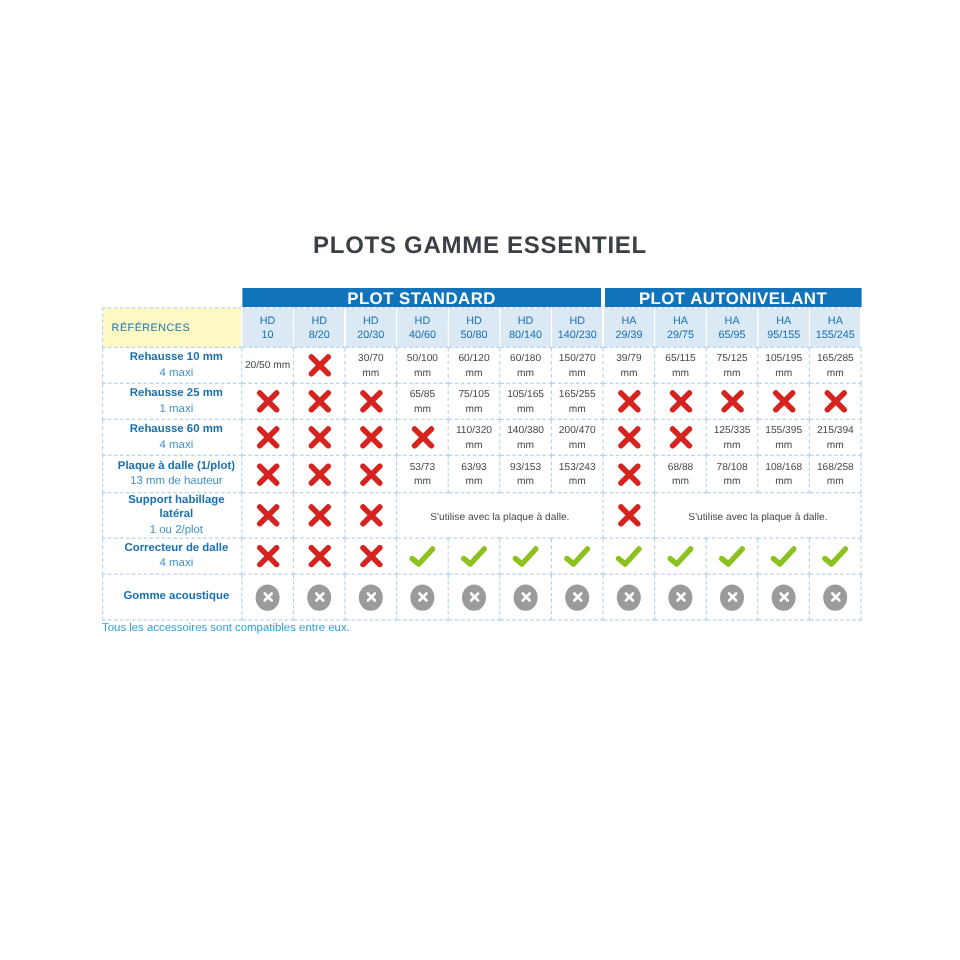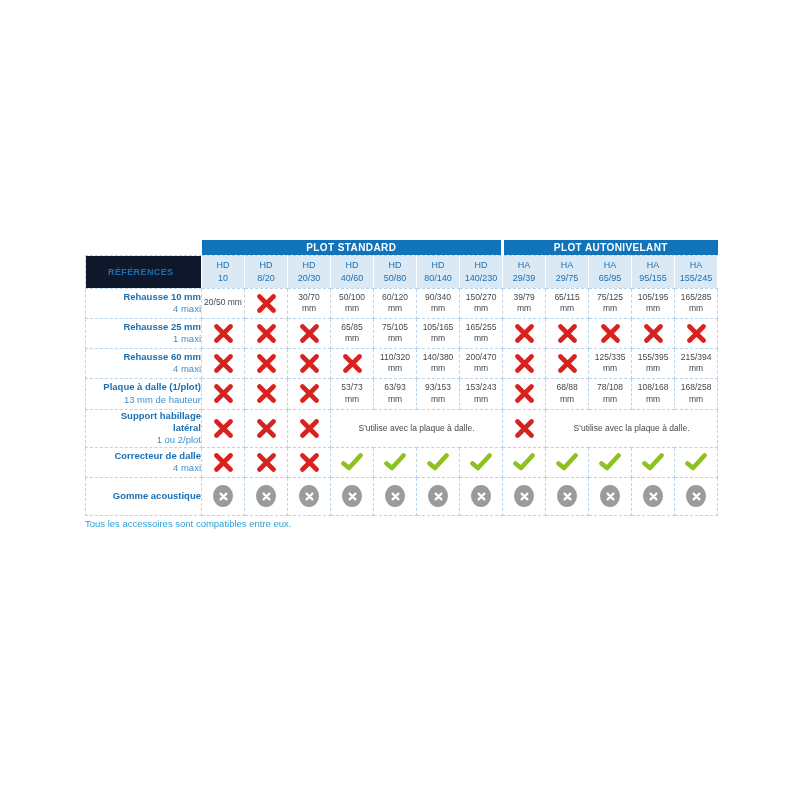--- a/index.html
+++ b/index.html
@@ -21,43 +21,43 @@
   td{
     border:1px dashed #b9d4ea;
     padding:0;vertical-align:middle;text-align:center;
     overflow:hidden;
   }
   
   tr.group-row{height:15px;}
   td.corner{border:none;background:#ffffff;}
   td.group{
     border:none;background:#1173b9;color:#ffffff;
-    font-size:10px;font-weight:bold;letter-spacing:0.4px;
+    font-size:14px;font-weight:bold;letter-spacing:0.4px;
   }
   td.group2{border-left:3px solid #ffffff;}
   
   tr.head-row{height:33px;}
   td.refhead{
-    background:#0f172a;color:#1a70b4;font-weight:bold;
+    background:#fef9c3;color:#1a70b4;font-weight:normal;
     font-size:9px;letter-spacing:0.4px;text-align:left;
-    padding-left:22px;
+    padding-left:7px;
     border-right:1px dashed #ffffff;
   }
   td.colhead{
     background:#dbe9f5;color:#1a70b4;font-weight:normal;
     font-size:9px;line-height:1.35;
     border-left:1px dashed #ffffff;border-right:1px dashed #ffffff;
   }
   
   tbody tr{height:30px;}
   tbody tr:nth-child(4){height:31px;}
   tbody tr:nth-child(5){height:35px;}
   tbody tr:nth-child(7){height:38px;}
   td.rowlabel{
-    text-align:right;padding-left:7px;background:#ffffff;margin-left:44px;
+    text-align:center;padding-left:7px;background:#ffffff;margin-left:44px;
   }
   td.rowlabel .l1{
     color:#1a70b4;font-size:9.5px;font-weight:bold;line-height:1.3;
   }
   td.rowlabel .l2{
     color:#4090cc;font-size:9.5px;line-height:1.3;
   }
   td.value{
     color:#44474c;font-size:8.5px;line-height:1.3;
   }
@@ -73,20 +73,21 @@
   }
   .footer-note{
     position:absolute;left:85px;top:518px;
     font-size:9.5px;color:#2aa0d8;
   }
 </style>
 </head>
 <body>
 
 <div class="page">
+  <div class="page-title">PLOTS GAMME ESSENTIEL</div>
 
   <table class="compat">
     <colgroup>
         <col style="width: 116px;">
         <col style="width: 43px;">
         <col style="width: 43px;">
         <col style="width: 43px;">
         <col style="width: 43px;">
         <col style="width: 43px;">
         <col style="width: 43px;">
@@ -173,21 +174,21 @@
           </td>
           <td class="value">
             <div>50/100</div>
             <div>mm</div>
           </td>
           <td class="value">
             <div>60/120</div>
             <div>mm</div>
           </td>
           <td class="value">
-            <div>90/340</div>
+            <div>60/180</div>
             <div>mm</div>
           </td>
           <td class="value">
             <div>150/270</div>
             <div>mm</div>
           </td>
           <td class="value">
             <div>39/79</div>
             <div>mm</div>
           </td>

